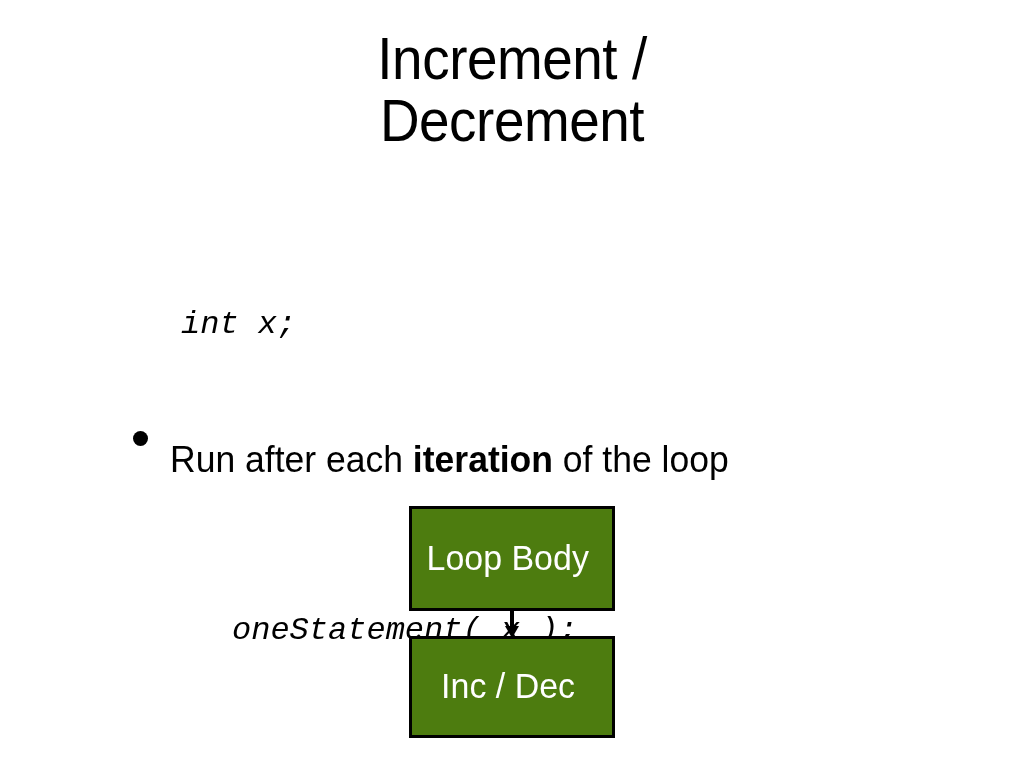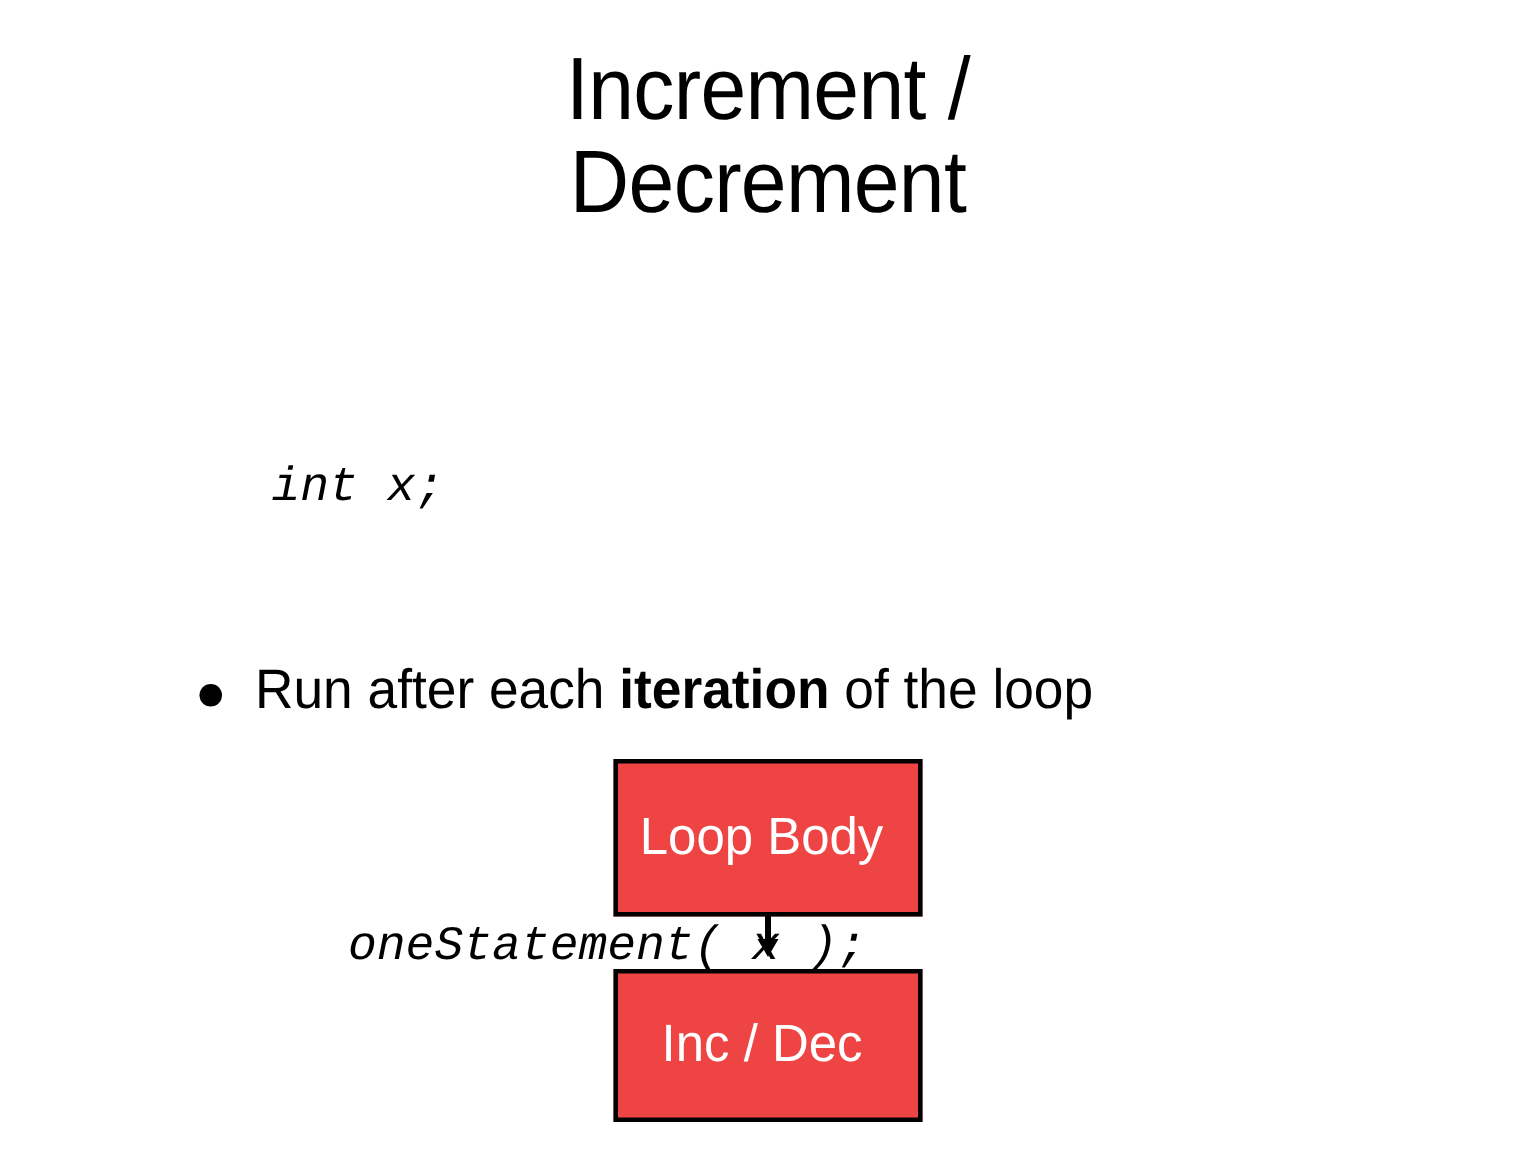--- a/index.html
+++ b/index.html
@@ -64,21 +64,21 @@
     font-weight: bold;
     font-size: 31px;
   }
 
   
   .bullet-row {
     position: absolute;
     left: 133px;
     top: 440px;
     display: flex;
-    align-items: flex-end;
+    align-items: flex-start;
   }
   .bullet-dot {
     width: 15px;
     height: 15px;
     border-radius: 50%;
     background: #000000;
     flex: 0 0 auto;
     position: relative;
     top: -9px;
   }
@@ -103,21 +103,21 @@
     top: 506px;
     width: 206px;
     height: 232px;
   }
   .flow-box {
     position: absolute;
     left: 0;
     width: 206px;
     box-sizing: border-box;
     border: 3px solid #000000;
-    background: #ef4444;
+    background: #4d7c0f;
     display: flex;
     align-items: center;
     justify-content: center;
     color: #ffffff;
     font-family: "Liberation Sans", sans-serif;
     font-size: 35px;
     line-height: 38px;
     white-space: pre;
   }
   .flow-box .box-label {
@@ -126,21 +126,20 @@
     left: -4px;
     transform: scaleX(0.97);
   }
   .flow-box.top {
     top: 0;
     height: 105px;
   }
   .flow-box.bottom {
     top: 130px;
     height: 102px;
-    margin-top: 10px;
   }
   .connector {
     position: absolute;
     left: 0;
     top: 104px;
     width: 206px;
     height: 28px;
   }
 </style>
 </head>

